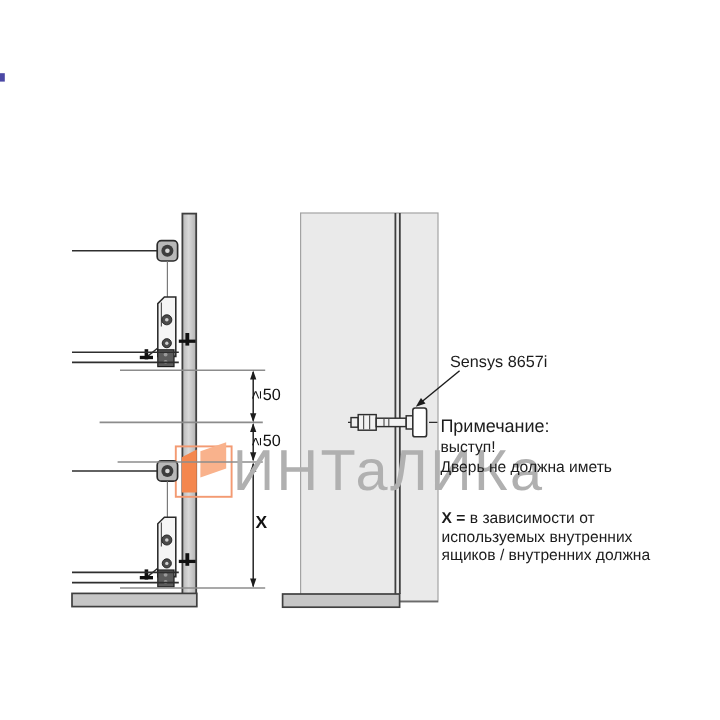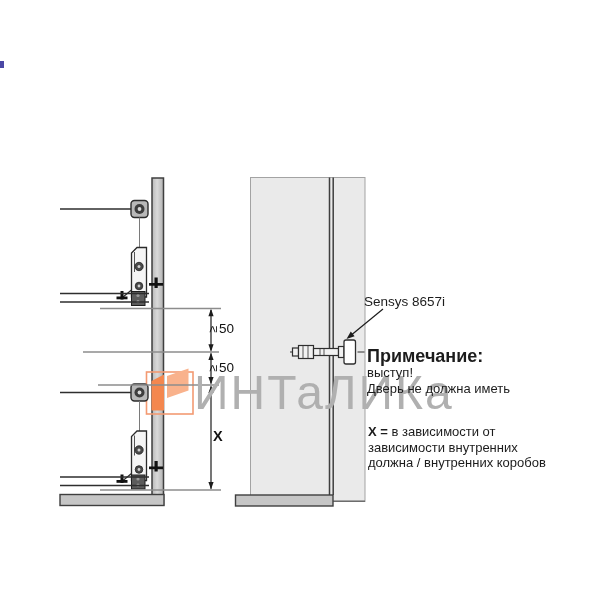--- a/index.html
+++ b/index.html
@@ -7,23 +7,23 @@
     position:relative;width:600px;height:600px;background:#ffffff;overflow:hidden;
     font-family:"Liberation Sans",sans-serif;color:#1c1c1c;
   }
   #diagram-svg{position:absolute;left:0;top:0;z-index:1;}
   .txt{position:absolute;z-index:3;white-space:nowrap;}
   #watermark-text{
     position:absolute;z-index:2;left:194px;top:369px;
     font-size:48px;line-height:1;font-weight:400;letter-spacing:2px;
     color:#b0b0b0;white-space:nowrap;
   }
-  #sensys-label{left:364px;top:294px;font-size:13.5px;}
+  #sensys-label{left:375px;top:294px;font-size:13.5px;}
   #note-block{left:367px;top:348px;font-size:13px;line-height:16.5px;}
-  #note-title{font-weight:bold;font-size:18px;}
+  #note-title{font-weight:normal;font-size:15px;}
   #xnote-block{left:368px;top:424px;font-size:13px;line-height:15.5px;}
   .bold{font-weight:bold;}
   .dim-label{font-size:13.5px;color:#111;}
   #dim1-label{left:210px;top:321px;}
   #dim2-label{left:210px;top:360px;}
   #dimx-label{left:213px;top:428px;font-size:14.5px;font-weight:bold;}
   .geq{display:inline-block;transform:rotate(-90deg);font-size:12.5px;margin-right:2px;}
   #blue-mark{position:absolute;left:0;top:61px;width:4px;height:7px;background:#4b48a5;z-index:1;}
 </style>
 </head>
@@ -146,17 +146,17 @@
   <div class="txt" id="sensys-label">Sensys 8657i</div>
 
   <div class="txt" id="note-block">
     <div id="note-title">Примечание:</div>
     <div>выступ!</div>
     <div>Дверь не должна иметь</div>
   </div>
 
   <div class="txt" id="xnote-block">
     <div><span class="bold">X =</span><span> в зависимости от</span></div>
-    <div>зависимости внутренних</div>
-    <div>должна / внутренних коробов</div>
+    <div>используемых внутренних</div>
+    <div>ящиков / внутренних должна</div>
   </div>
 
 </div>
 
 </body></html>

